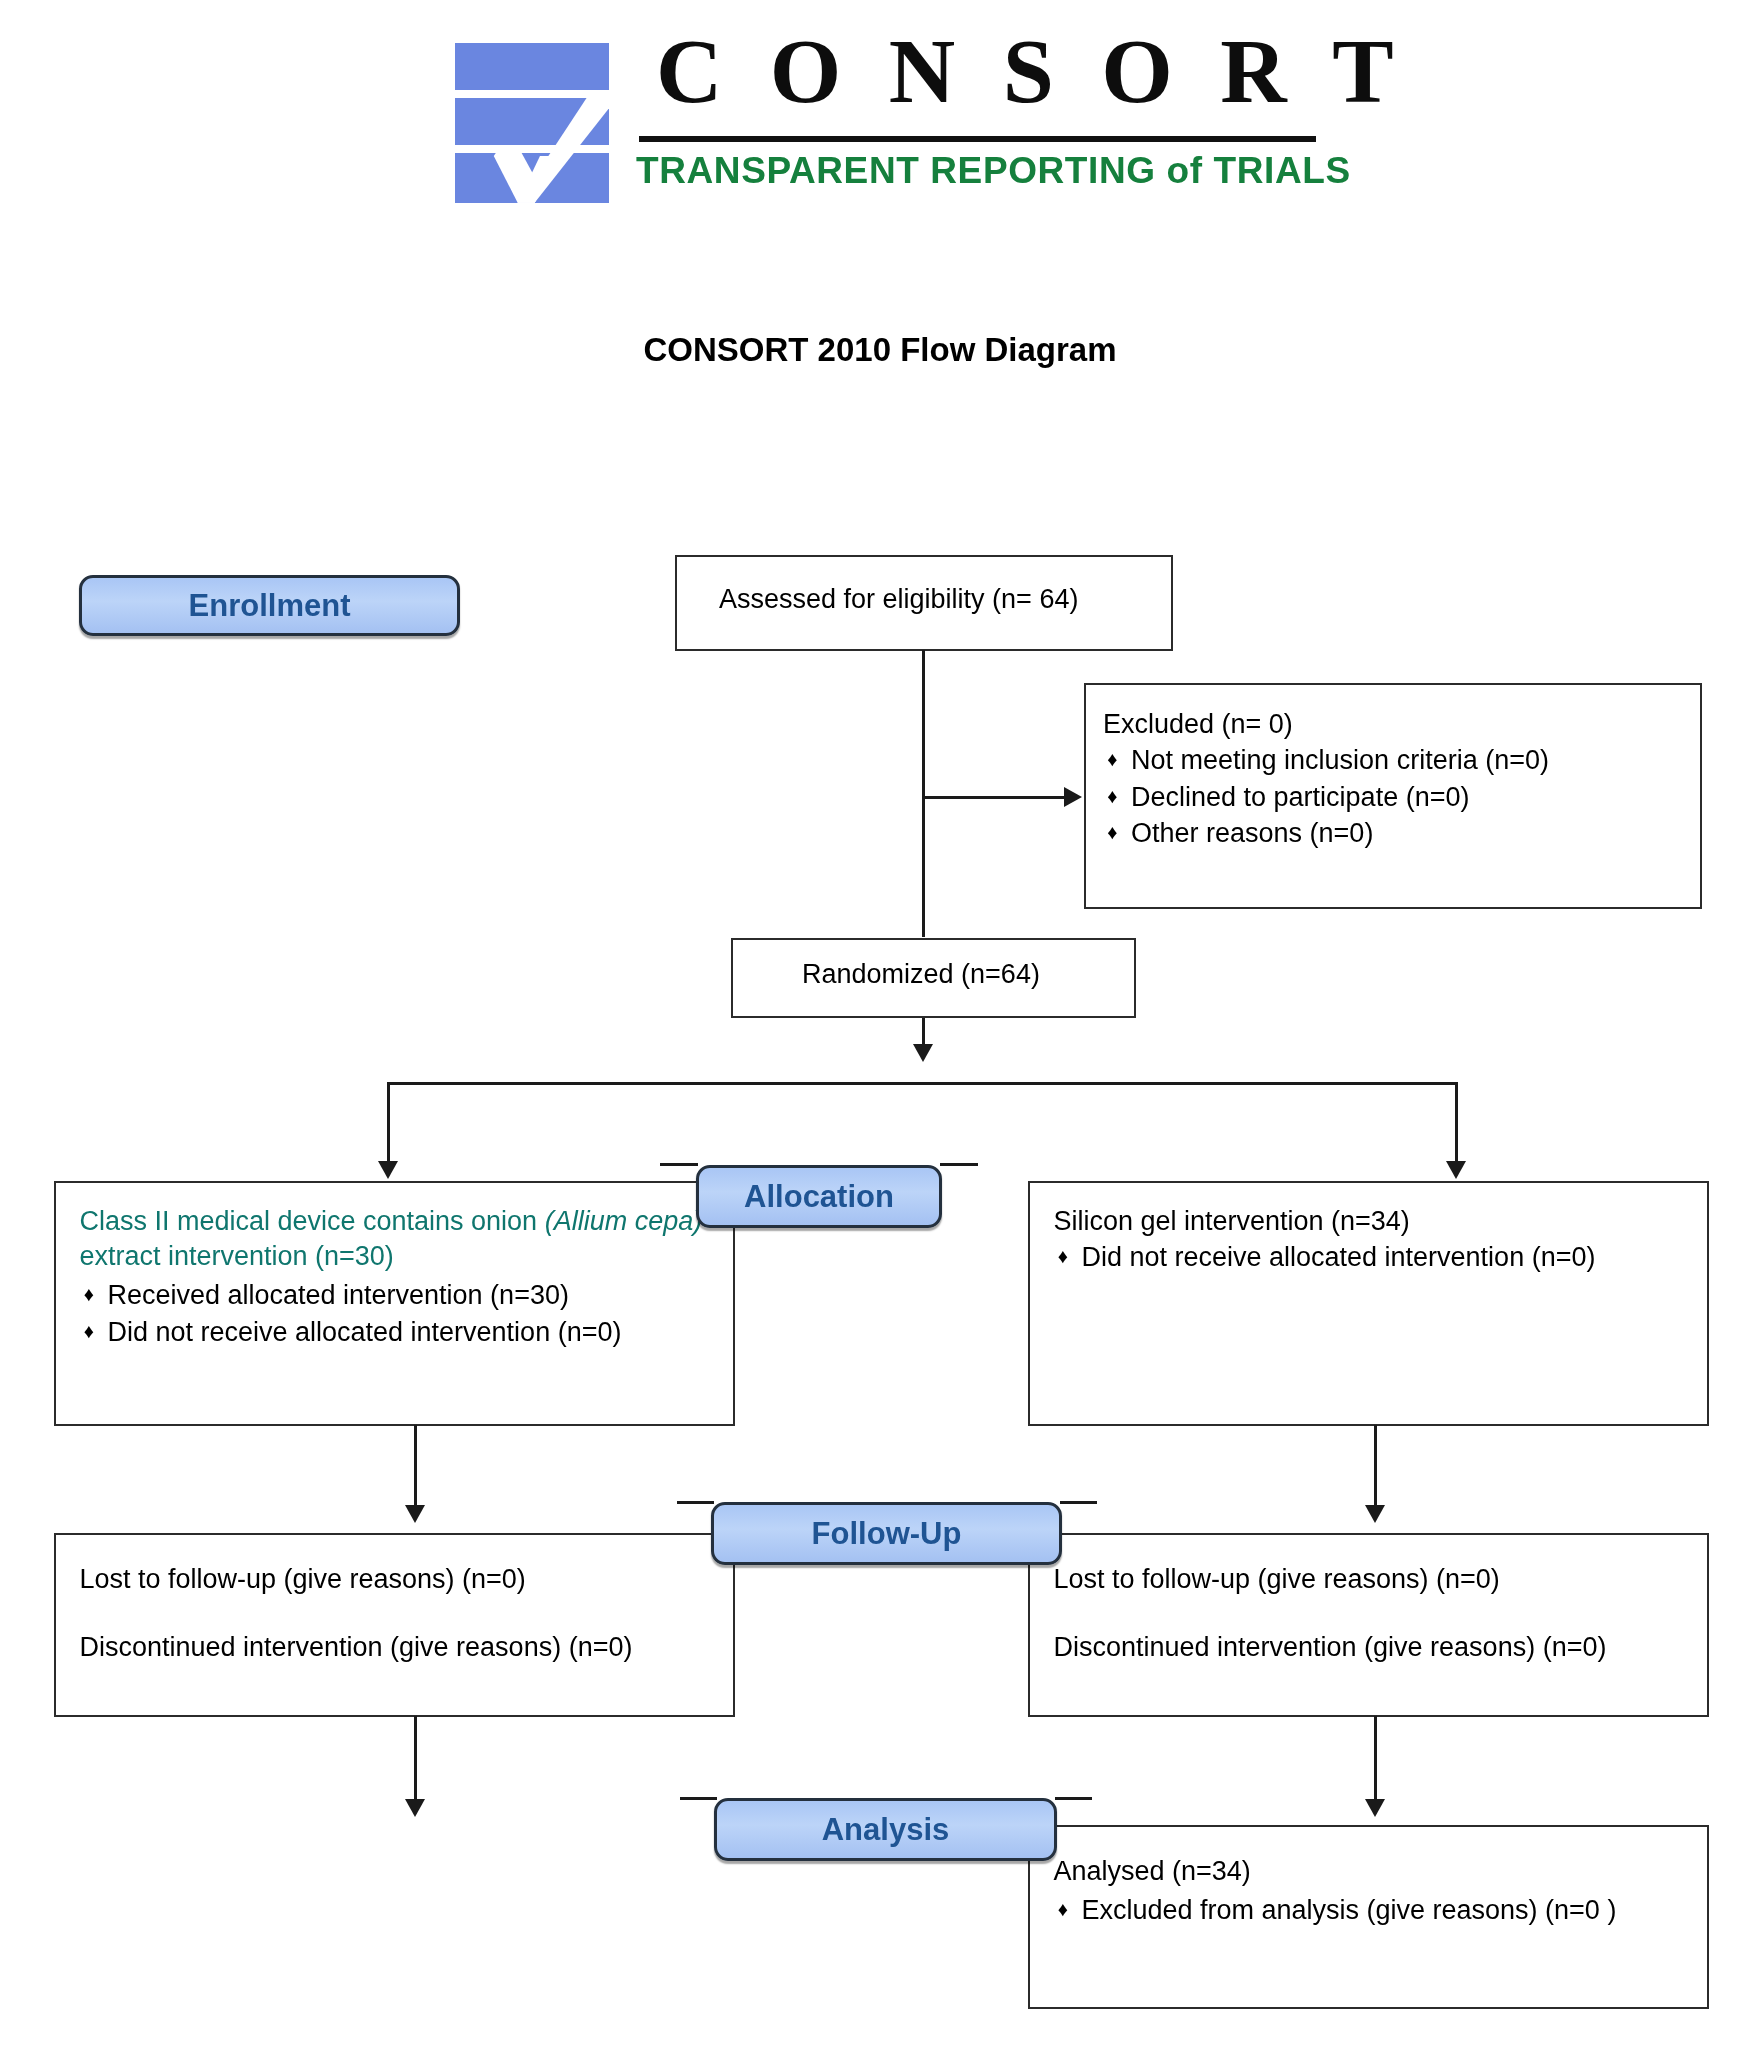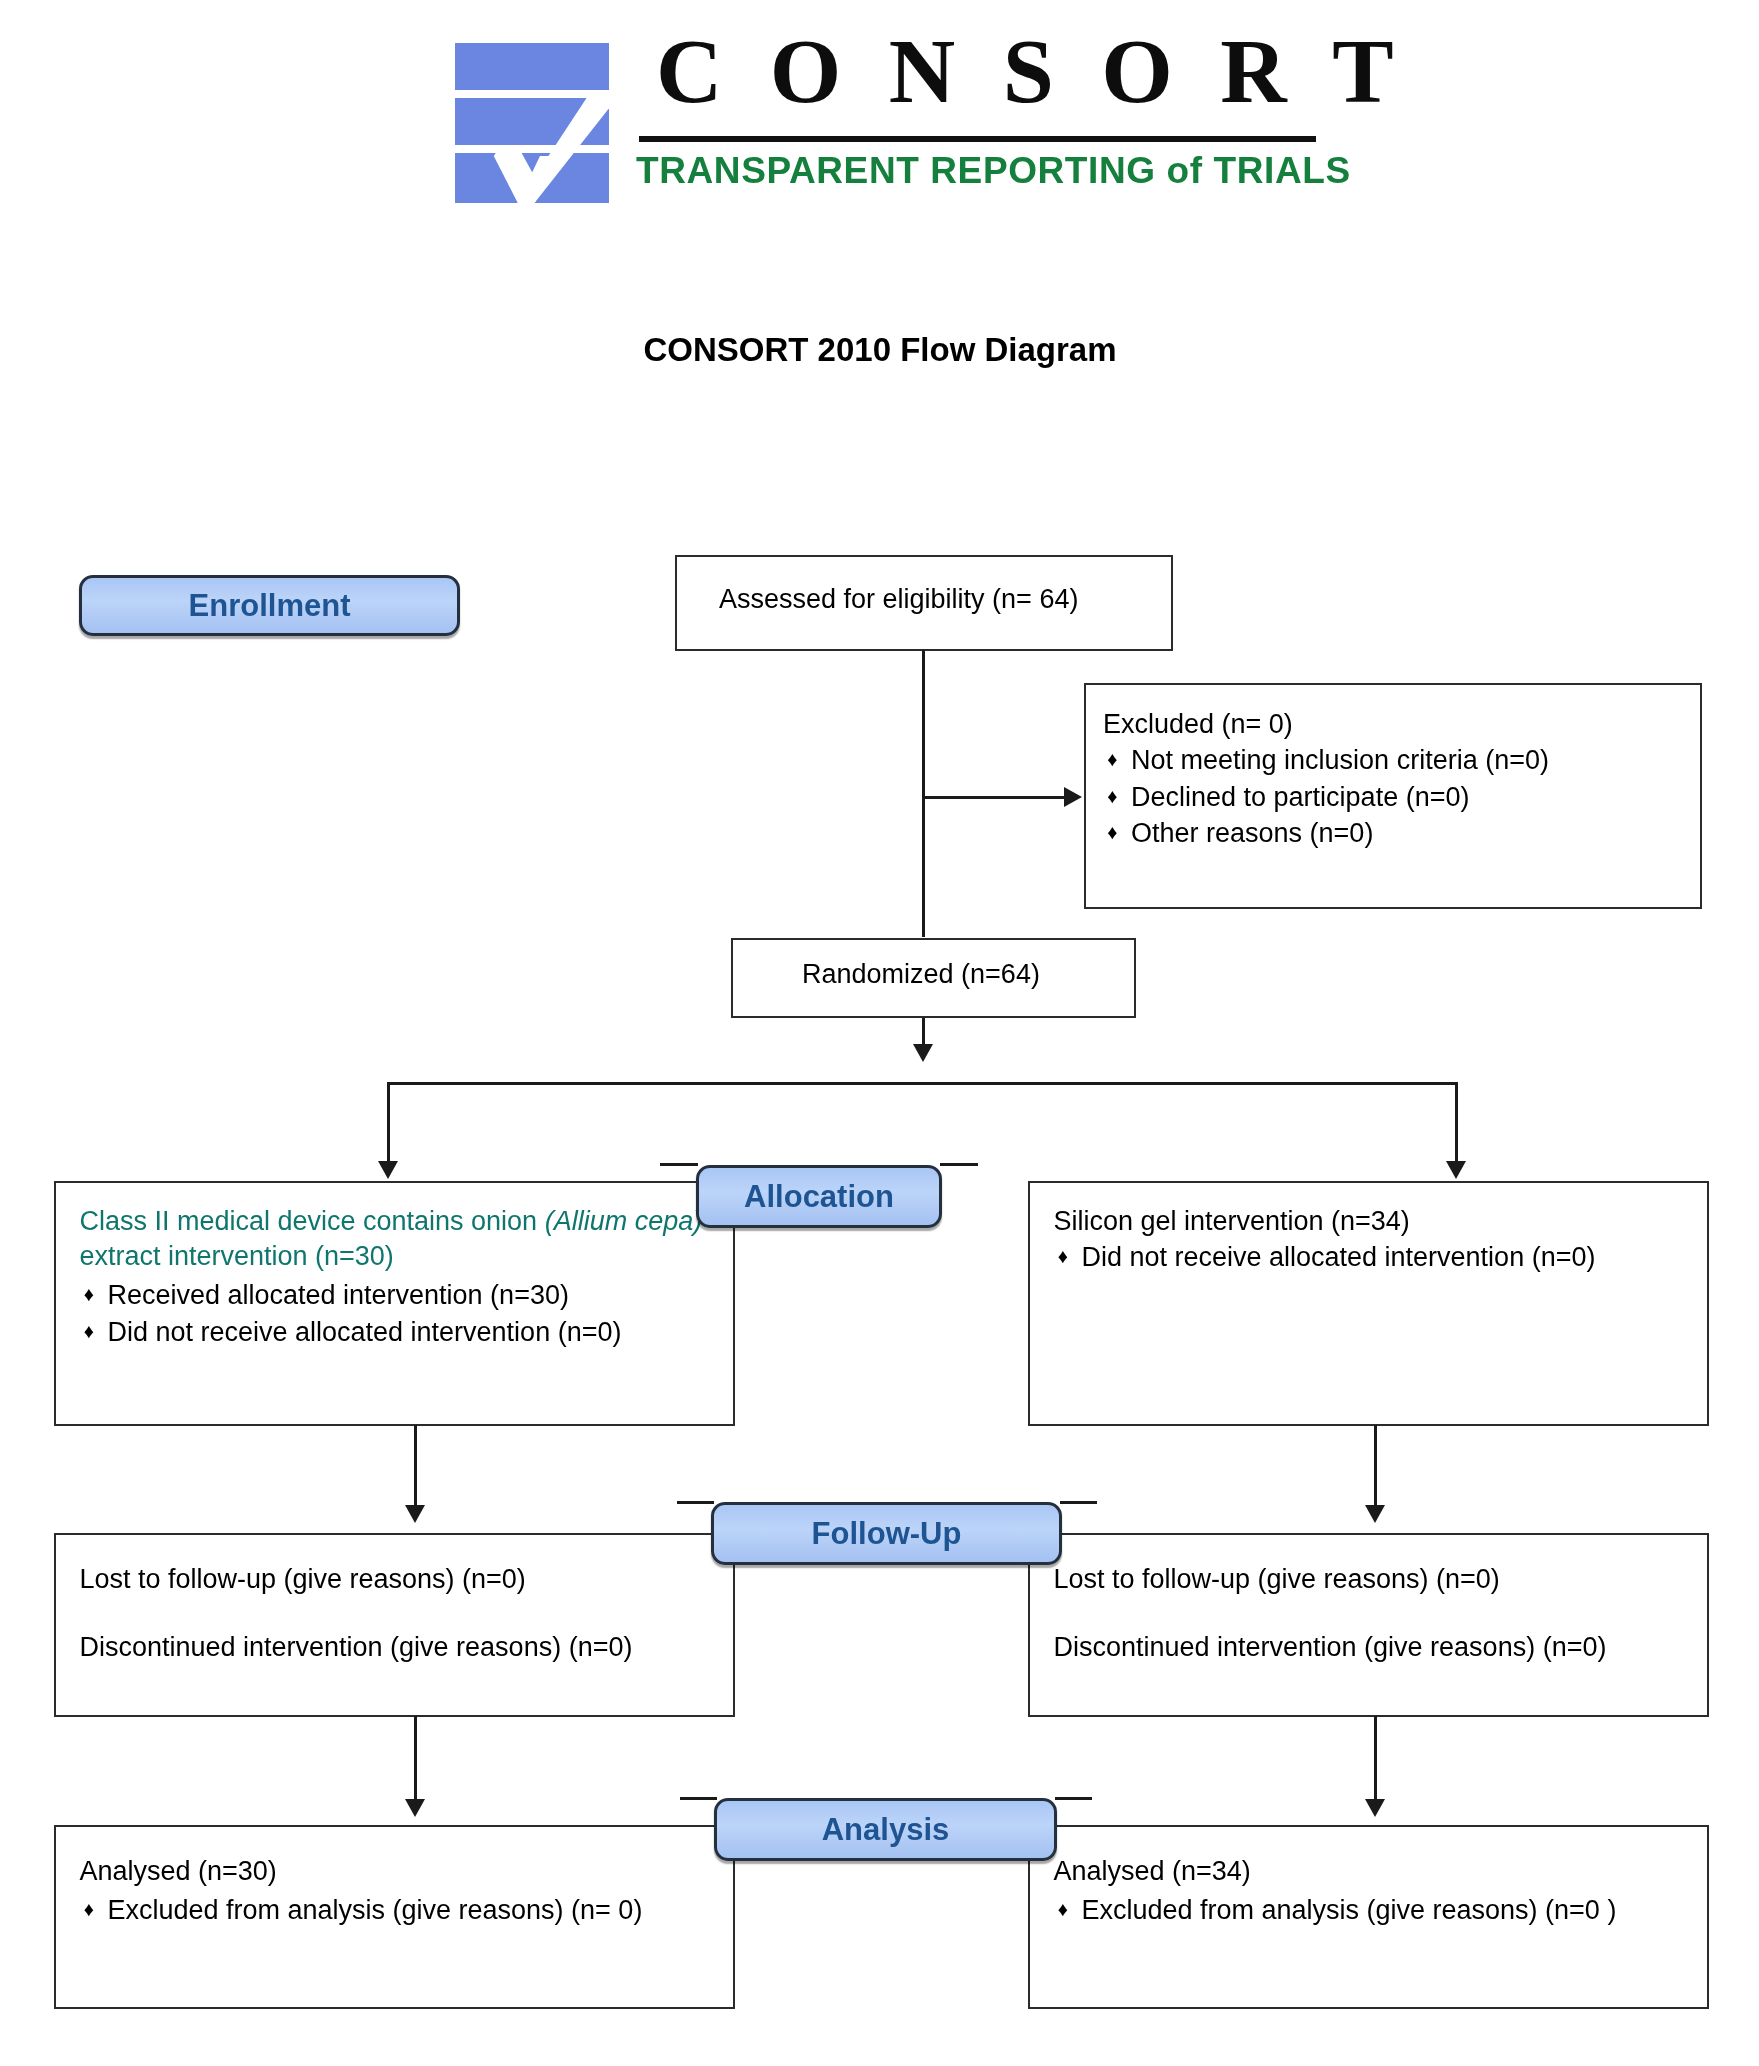--- a/index.html
+++ b/index.html
@@ -294,26 +294,20 @@
 
   <div class="vline" style="left:414px; top:1716px; height:88px;"></div>
   <div class="arrow-down" style="left:405px; top:1799px;"></div>
   <div class="vline" style="left:1374px; top:1716px; height:88px;"></div>
   <div class="arrow-down" style="left:1365px; top:1799px;"></div>
 
   <div class="stage-badge" style="left:714px; top:1766px; width:343px; height:63px;">Analysis</div>
   <div class="hline" style="left:680px; top:1797px; width:37px;"></div>
   <div class="hline" style="left:1055px; top:1797px; width:37px;"></div>
 
-  <div class="box" style="left:54px; top:1825px; width:681px; height:184px;">
-    <div style="position:absolute; left:23.4px; top:27px; right:11.7px;">
-      <div class="box-line">Analysed (n=30)</div>
-      <div class="bullet-line" style="margin-top:3.2px;">Excluded from analysis (give reasons) (n= 0)</div>
-    </div>
-  </div>
 
   <div class="box" style="left:1028px; top:1825px; width:681px; height:184px;">
     <div style="position:absolute; left:23.4px; top:27px; right:9px;">
       <div class="box-line">Analysed (n=34)</div>
       <div class="bullet-line" style="margin-top:3.2px;">Excluded from analysis (give reasons) (n=0 )</div>
     </div>
   </div>
 
 </div>
 

